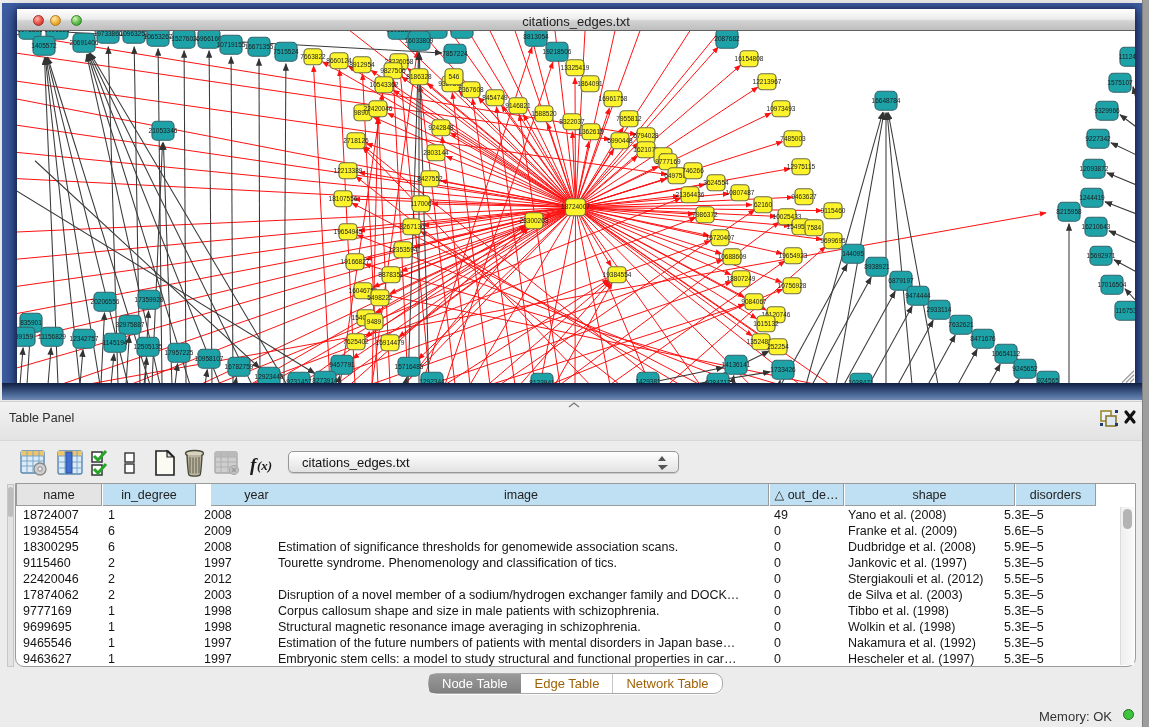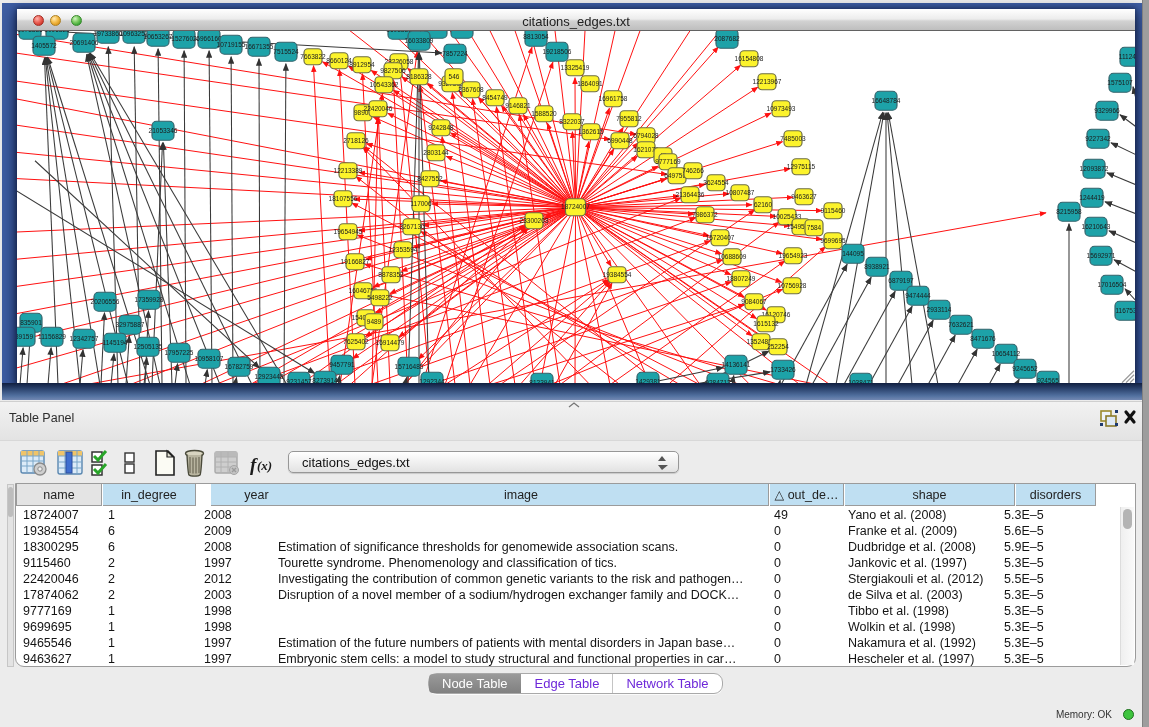--- a/index.html
+++ b/index.html
@@ -26,23 +26,23 @@
  background:linear-gradient(180deg,#ffffff,#f2f2f2 45%,#e2e2e2 100%);box-shadow:0 1px 1px rgba(0,0,0,.15)}
 #combo .txt{position:absolute;left:13px;top:3px;font-size:13px;color:#111}
 #tbl{position:absolute;left:15px;top:483px;width:1121px;height:184px;background:#fff;
  border:1px solid #9b9b9b;border-radius:0 0 9px 9px}
 .hc{position:absolute;top:484px;height:22px;background:#bfdff2;border-right:1px solid #9b9b9b;border-bottom:1px solid #9b9b9b;
  font-size:12.5px;color:#222;text-align:center;line-height:22px}
 .tr{position:absolute;left:0;width:1100px;height:16px;font-size:12.5px;color:#141414}
 .tr span{position:absolute;top:1px;white-space:nowrap}
 #tabs{position:absolute;left:428px;top:673px;height:21px;border:1px solid #a9a9a9;border-radius:9px;background:#fff;
  box-shadow:0 1px 0 rgba(255,255,255,.8)}
-#tabs div{float:left;height:19px;line-height:19px;font-size:13px;padding:0 13px;color:#6d28d9}
+#tabs div{float:left;height:19px;line-height:19px;font-size:13px;padding:0 13px;color:#a16207}
 #tabs .sel{background:linear-gradient(180deg,#9a9a9a,#808080);color:#fff;border-radius:4px 0 0 4px}
-#mem{position:absolute;right:37px;top:709px;font-size:10px;color:#333}
+#mem{position:absolute;right:37px;top:709px;font-size:13px;color:#333}
 #memdot{position:absolute;right:15px;top:709px;width:11px;height:11px;border-radius:50%;background:#3ec43e;border:1px solid #1f6f1f}
 #scrollv{position:absolute;left:1120px;top:507px;width:14px;height:158px;background:linear-gradient(90deg,#efefef,#fafafa);border-left:1px solid #dcdcdc}
 #scrollv .th{position:absolute;left:2px;top:2px;width:9px;height:20px;background:#b4b4b4;border-radius:5px}
 #lscroll{position:absolute;left:7px;top:484px;width:7px;height:183px;background:#e3e3e3;border:1px solid #c6c6c6}
 #lscroll .th{position:absolute;left:0px;top:2px;width:5px;height:30px;background:#bdbdbd;border-radius:3px}
 </style></head><body>
 <div id="topstrip"></div>
 <div id="leftstrip"></div>
 <div id="desktop"></div>
 <div id="win">
@@ -688,46 +688,47 @@
     <span style="left:204px">1997</span>
     <span style="left:278px">Tourette syndrome. Phenomenology and classification of tics.</span>
     <span style="left:774px">0</span>
     <span style="left:848px">Jankovic et al. (1997)</span>
     <span style="left:1004px">5.3E–5</span>
   </div>
 <div class="tr" style="top:571px">
     <span style="left:23px">22420046</span>
     <span style="left:108px">2</span>
     <span style="left:204px">2012</span>
-    <span style="left:278px">Investigating the contribution of common genetic variants to the risk and pathogen…</span>
     <span style="left:774px">0</span>
     <span style="left:848px">Stergiakouli et al. (2012)</span>
     <span style="left:1004px">5.5E–5</span>
   </div>
 <div class="tr" style="top:587px">
     <span style="left:23px">17874062</span>
     <span style="left:108px">2</span>
     <span style="left:204px">2003</span>
     <span style="left:278px">Disruption of a novel member of a sodium/hydrogen exchanger family and DOCK…</span>
     <span style="left:774px">0</span>
     <span style="left:848px">de Silva et al. (2003)</span>
     <span style="left:1004px">5.3E–5</span>
   </div>
 <div class="tr" style="top:603px">
     <span style="left:23px">9777169</span>
     <span style="left:108px">1</span>
     <span style="left:204px">1998</span>
+    <span style="left:278px">Corpus callosum shape and size in male patients with schizophrenia.</span>
     <span style="left:774px">0</span>
     <span style="left:848px">Tibbo et al. (1998)</span>
     <span style="left:1004px">5.3E–5</span>
   </div>
 <div class="tr" style="top:619px">
     <span style="left:23px">9699695</span>
     <span style="left:108px">1</span>
     <span style="left:204px">1998</span>
+    <span style="left:278px">Structural magnetic resonance image averaging in schizophrenia.</span>
     <span style="left:774px">0</span>
     <span style="left:848px">Wolkin et al. (1998)</span>
     <span style="left:1004px">5.3E–5</span>
   </div>
 <div class="tr" style="top:635px">
     <span style="left:23px">9465546</span>
     <span style="left:108px">1</span>
     <span style="left:204px">1997</span>
     <span style="left:278px">Estimation of the future numbers of patients with mental disorders in Japan base…</span>
     <span style="left:774px">0</span>

